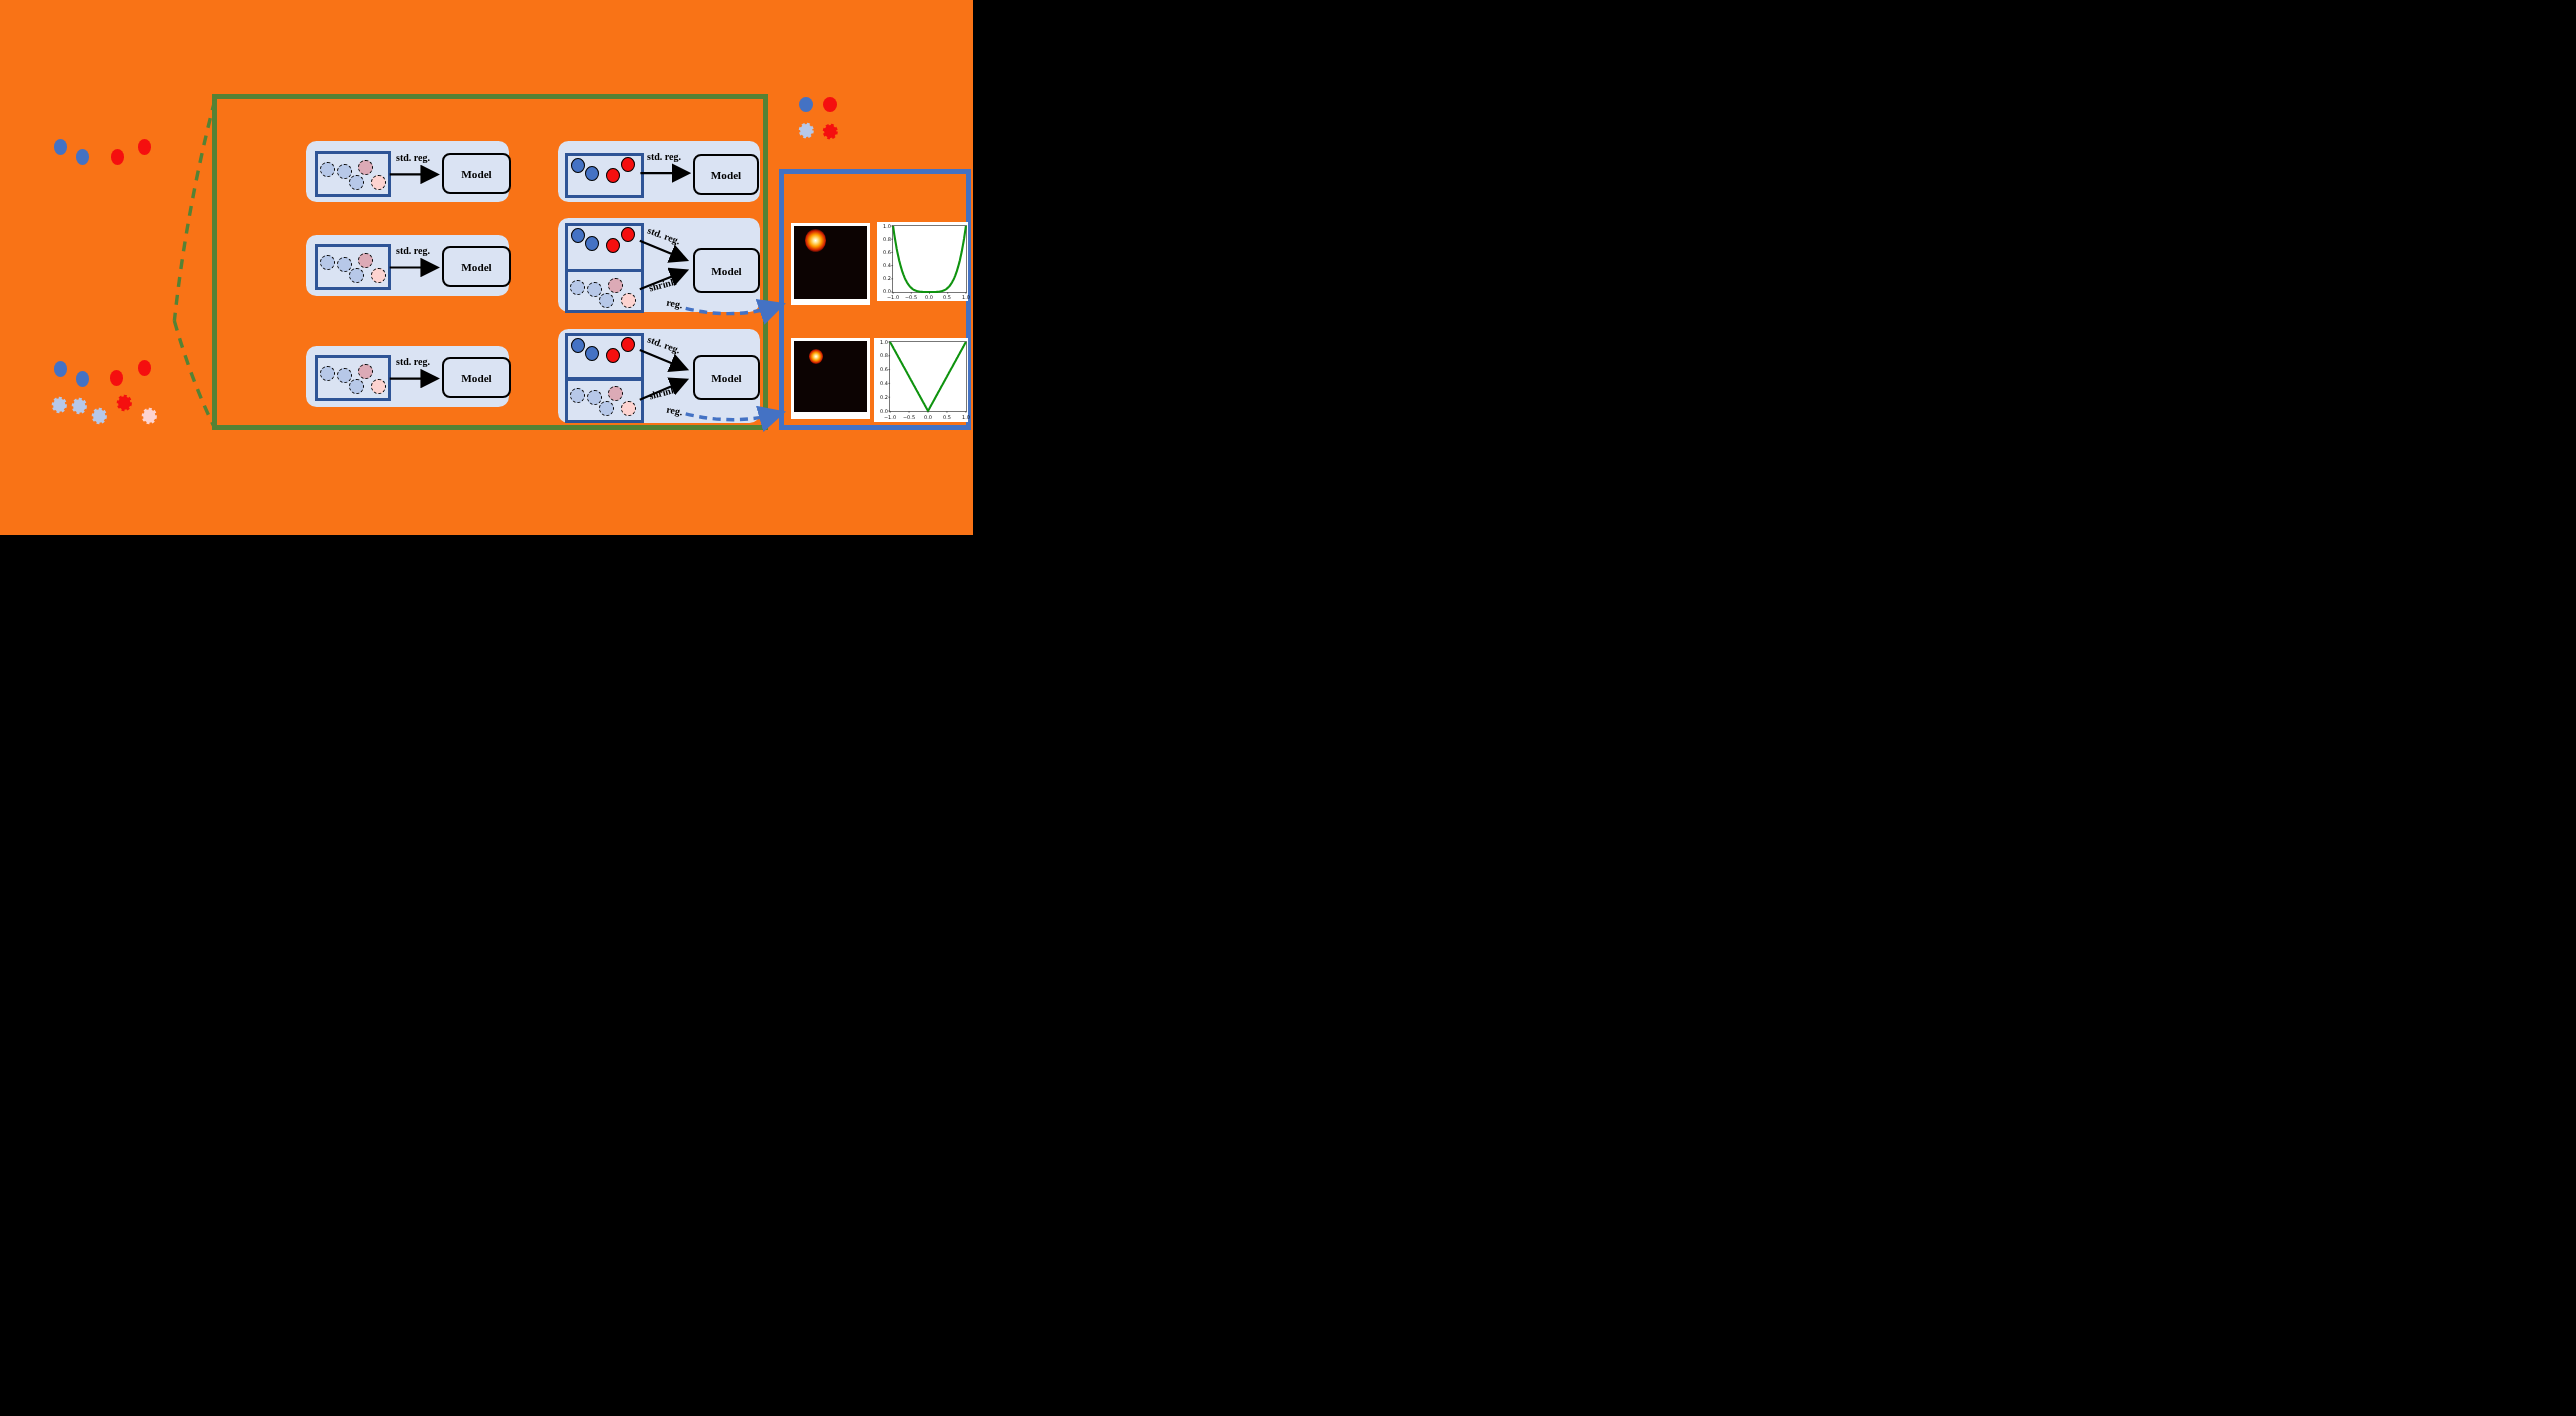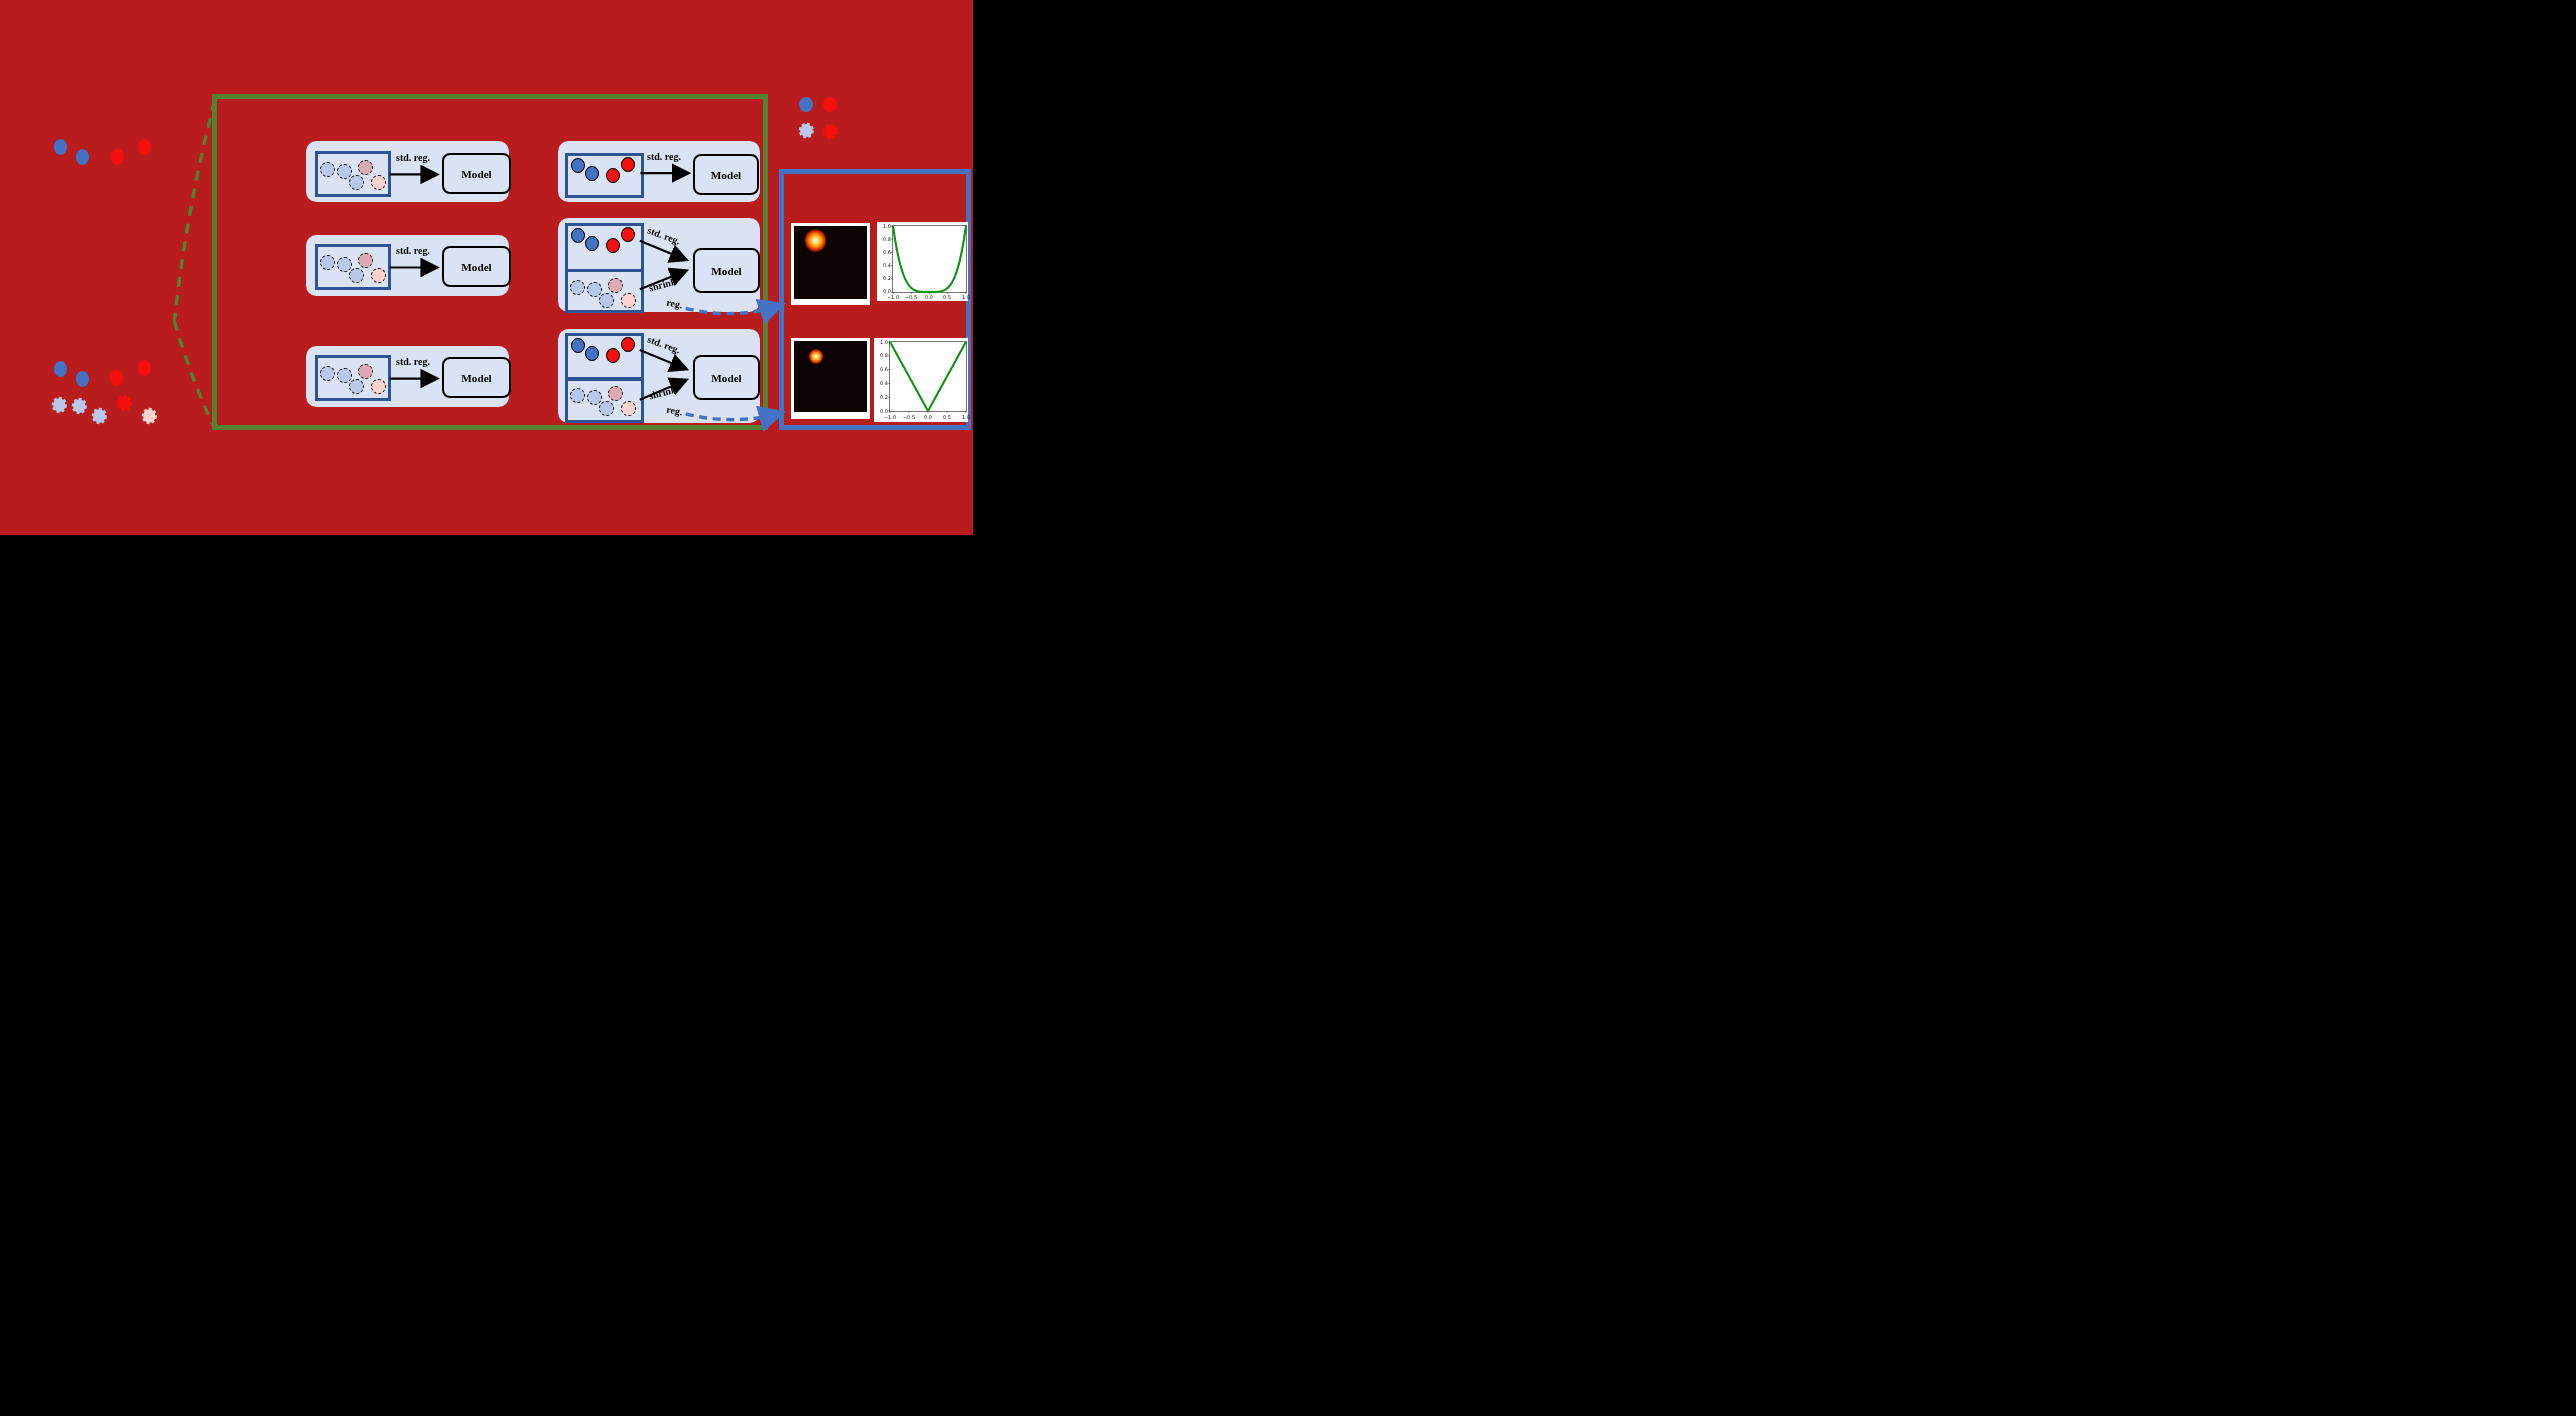--- a/index.html
+++ b/index.html
@@ -1,16 +1,16 @@
 <!DOCTYPE html>
 <html style="font-size:10px"><head>
 <meta charset="utf-8">
 <style>
   html,body{margin:0;padding:0;background:#000;}
-  #stage{position:relative;width:973px;height:535px;background:#b91c1c;overflow:hidden;
+  #stage{position:relative;width:973px;height:535px;background:#f97316;overflow:hidden;
          font-family:"Liberation Serif",serif;}
   .abs{position:absolute;}
   .panel-green{border:5px solid #548235;background:transparent;}
   .panel-blue{border:5px solid #4472c4;background:transparent;}
   .cell{background:#dae3f3;border-radius:10.5px;}
   .databox{border:3.1px solid #2e5496;}
   .modelbox{background:#dae3f3;border:2.5px solid #000;border-radius:8px;
             display:flex;align-items:center;justify-content:center;}
   .model-label{font-weight:bold;font-size:11.2px;color:#000;}
   .reg-label{font-weight:bold;font-size:10px;color:#000;text-align:center;white-space:nowrap;}

